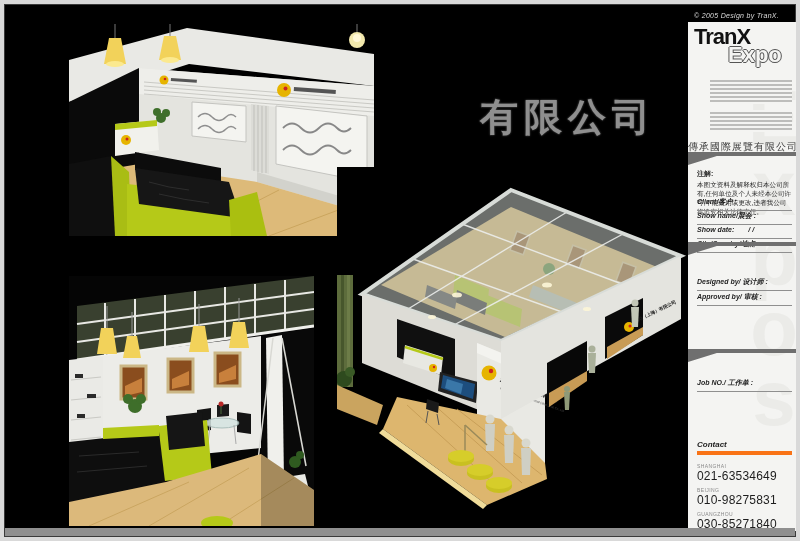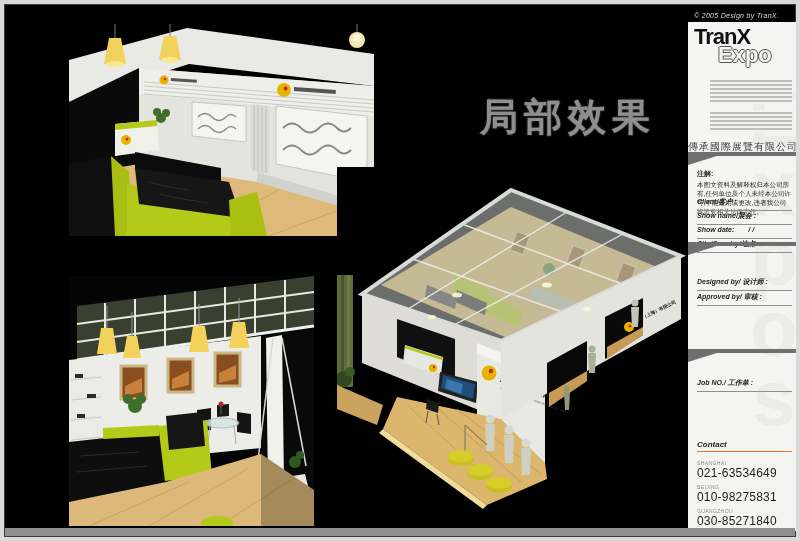--- a/index.html
+++ b/index.html
@@ -32,21 +32,21 @@
   }
   .watermark{
     position:absolute;right:-14px;top:52px;writing-mode:vertical-rl;text-orientation:upright;
     font-size:78px;font-weight:bold;color:#ebebe8;line-height:1;letter-spacing:-18px;
     z-index:0;user-select:none;
   }
   .card .layer{position:absolute;left:0;top:0;width:100%;height:100%;z-index:1;}
   .brand{position:absolute;left:6px;top:4px;line-height:1;}
   .brand-1{font-size:22px;font-weight:bold;color:#111;letter-spacing:-1px;font-stretch:condensed;}
   .brand-2{
-    font-size:22px;font-weight:bold;color:#f4f4f2;margin:-4px 0 0 24px;letter-spacing:0;
+    font-size:22px;font-weight:bold;color:#f4f4f2;margin:-4px 0 0 34px;letter-spacing:0;
     text-shadow:-1px 0 0 #555,1px 0 0 #555,0 -1px 0 #555,0 1px 0 #555;
   }
   .para-lines{position:absolute;left:22px;width:82px;background:
     repeating-linear-gradient(#f4f4f2 0 2px,#bdbdbb 2px 4px);}
   .para-a{top:56px;height:26px;}
   .para-b{top:88px;height:22px;}
   .company{position:absolute;left:0;top:118px;width:100%;text-align:left;
     font-size:10px;font-weight:normal;color:#3c3c3c;letter-spacing:1px;}
   .flag{position:absolute;left:0;width:100%;height:13px;background:#6f6f6f;
     -webkit-clip-path:polygon(0 0,100% 0,100% 30%,26% 30%,0 100%);
@@ -56,31 +56,31 @@
   .note-h{font-size:7px;font-weight:bold;margin-bottom:2px;}
   .note-b{font-size:6.6px;line-height:1.35;}
   .field{position:absolute;left:9px;width:95px;}
   .field .lab{font-size:7px;font-weight:bold;font-style:italic;color:#1f1f1f;white-space:nowrap;}
   .field .rule{border-bottom:1px solid #8f8f8f;margin-top:2px;}
   .f1{top:168px;} .f2{top:182px;} .f3{top:196px;} .f4{top:210px;}
   .f5{top:248px;} .f6{top:263px;} .f7{top:349px;}
   .slashes{font-size:7px;font-weight:bold;font-style:italic;color:#1f1f1f;margin-left:14px;}
   .contact{position:absolute;left:9px;top:418px;width:95px;}
   .contact-h{font-size:8px;font-weight:bold;font-style:italic;color:#222;
-    border-bottom:1px solid #f97316;padding-bottom:2px;margin-bottom:8px;}
+    border-bottom:4px solid #f97316;padding-bottom:2px;margin-bottom:8px;}
   .c-city{font-size:5px;color:#8a8a8a;letter-spacing:.4px;margin-top:4px;}
   .c-phone{font-size:12px;color:#1d1d1d;letter-spacing:.2px;}
 </style>
 </head>
 <body>
 
 <div id="board">
   <div class="inner-edge"></div>
 
-  <div class="big-title">局部效果</div>
+  <div class="big-title">有限公司</div>
 
   <div class="render" style="left:65px;top:20px;">
     <svg width="305" height="212" viewBox="0 0 305 212">
       <rect width="305" height="212" fill="#000"></rect>
 
       <polygon points="0,36 118,4 305,30 305,62 120,40 0,78" fill="#e9e9e5"></polygon>
 
       <polygon points="0,78 70,44 70,140 0,152" fill="#0a0a0a"></polygon>
 
       <polygon points="70,44 305,62 305,190 70,142" fill="#e4e4df"></polygon>

